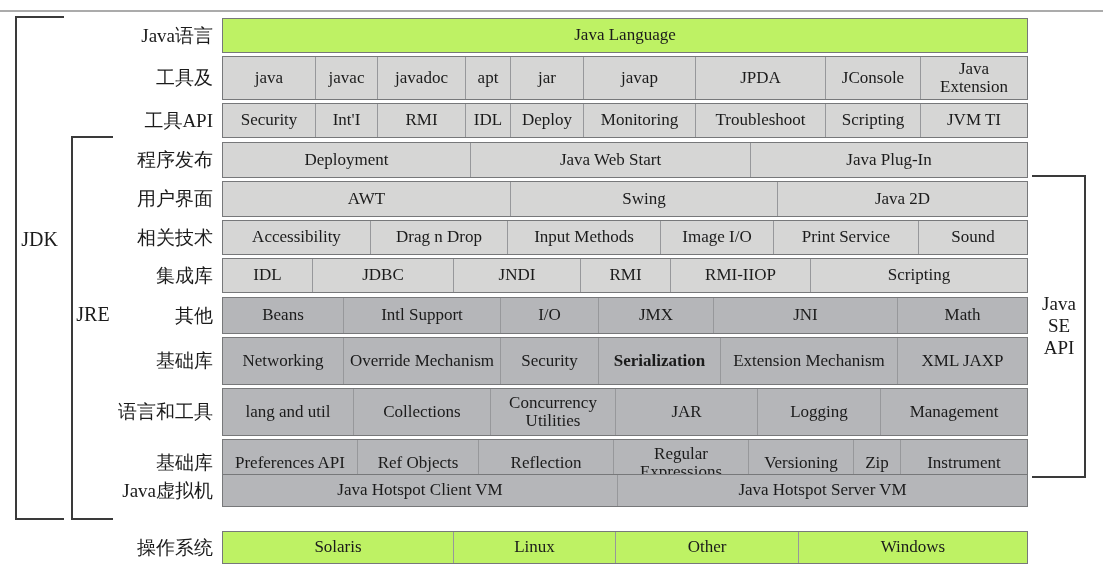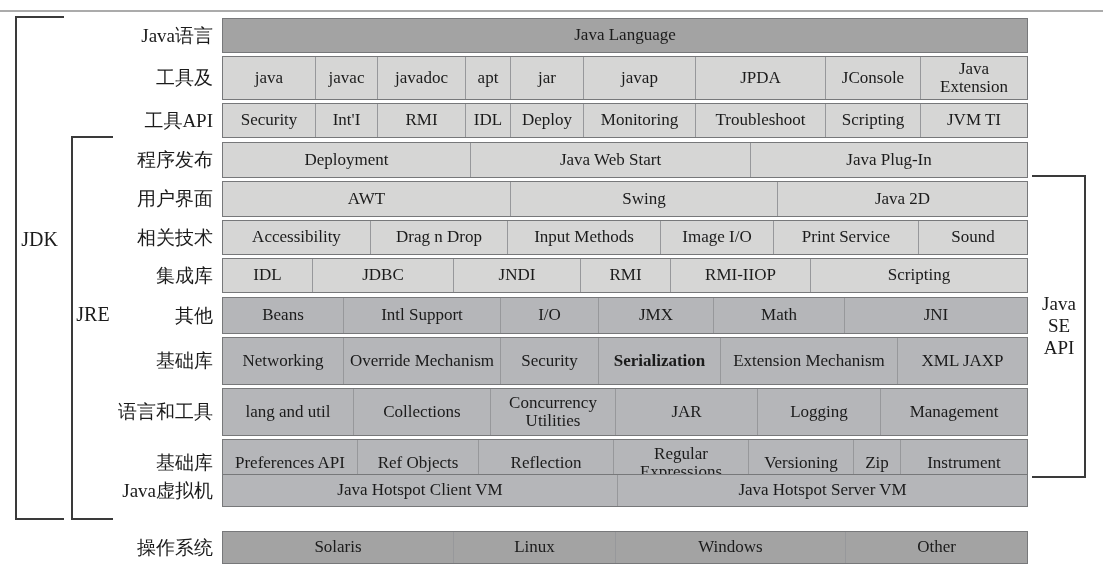--- a/index.html
+++ b/index.html
@@ -23,21 +23,21 @@
   .jre-label { left:73px; top:303px; width:40px; }
   .se-label  { position:absolute; left:1030px; top:293px; width:58px; text-align:center;
                font-size:19px; line-height:1.15; }
 
   .row  { position:absolute; left:0; width:1103px; }
   .side { position:absolute; left:0; top:0; bottom:0; width:213px;
           display:flex; align-items:center; justify-content:flex-end;
           font-size:19px; white-space:nowrap; }
   .cells{ position:absolute; left:222px; top:0; bottom:0; width:806px;
           display:flex; box-sizing:border-box; border:1px solid #77787a; }
-  .cells.tone-light { background:#a3a3a3; }
+  .cells.tone-light { background:#bef264; }
   .cells.tone-mid   { background:#d6d6d5; }
   .cells.tone-dark  { background:#b5b6b9; }
   .cell { flex:0 0 auto; box-sizing:border-box; display:flex; align-items:center; justify-content:center;
           text-align:center; border-right:1px solid #97989b; font-size:17px; line-height:1.08;
           padding:1px 3px; overflow:hidden; }
   .cell:last-child { border-right:none; flex:1 1 auto; }
 </style>
 </head>
 <body>
 
@@ -130,22 +130,22 @@
           <div class="cell" style="width: 218px;">Scripting</div>
         </div>
       </div>
       <div class="row" style="top: 297px; height: 37px;">
         <div class="side">其他</div>
         <div class="cells tone-dark">
           <div class="cell" style="width: 121px;">Beans</div>
           <div class="cell" style="width: 157px;">Intl Support</div>
           <div class="cell" style="width: 98px;">I/O</div>
           <div class="cell" style="width: 115px;">JMX</div>
+          <div class="cell" style="width: 184px;">JNI</div>
           <div class="cell" style="width: 131px;">Math</div>
-          <div class="cell" style="width: 184px;">JNI</div>
         </div>
       </div>
       <div class="row" style="top: 337px; height: 48px;">
         <div class="side">基础库</div>
         <div class="cells tone-dark">
           <div class="cell" style="width: 121px;">Networking</div>
           <div class="cell" style="width: 157px;">Override Mechanism</div>
           <div class="cell" style="width: 98px;">Security</div>
           <div class="cell" style="width: 122px; font-weight: bold;">Serialization</div>
           <div class="cell" style="width: 177px;">Extension Mechanism</div>
@@ -180,18 +180,18 @@
         <div class="cells tone-dark">
           <div class="cell" style="width: 395px;">Java Hotspot Client VM</div>
           <div class="cell" style="width: 411px;">Java Hotspot Server VM</div>
         </div>
       </div>
       <div class="row" style="top: 531px; height: 33px;">
         <div class="side">操作系统</div>
         <div class="cells tone-light">
           <div class="cell" style="width: 231px;">Solaris</div>
           <div class="cell" style="width: 162px;">Linux</div>
+          <div class="cell" style="width: 183px;">Other</div>
           <div class="cell" style="width: 230px;">Windows</div>
-          <div class="cell" style="width: 183px;">Other</div>
         </div>
       </div>
     </div>
 </div>
 
 </body></html>

